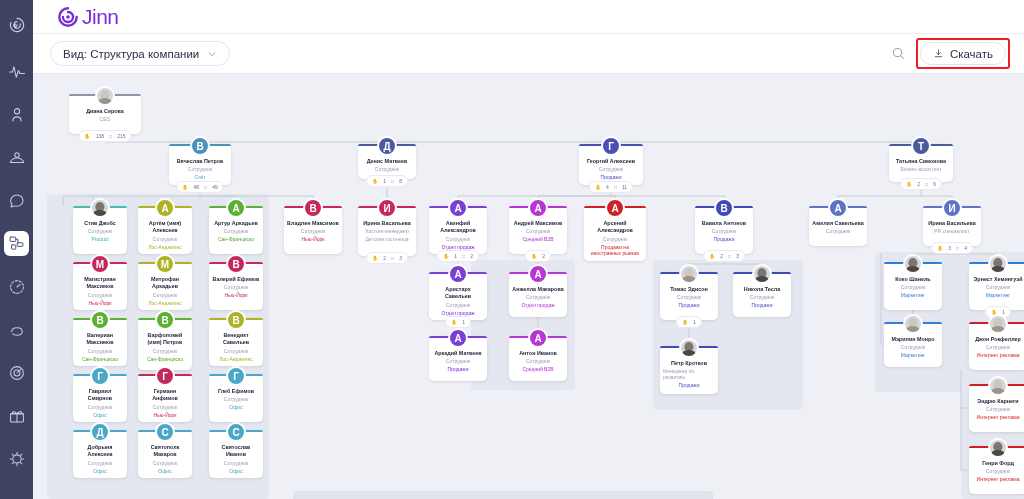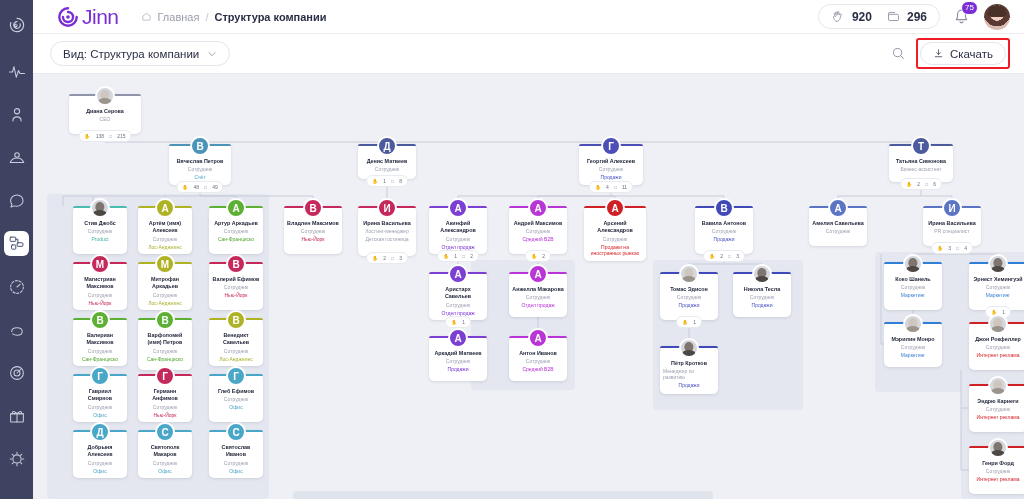--- a/index.html
+++ b/index.html
@@ -227,54 +227,21 @@
 
   <header class="header">
     <div class="brand">
       <svg class="brand-mark" viewBox="0 0 24 24">
         <path d="M12 2.5A9.5 9.5 0 1 0 21.5 12" fill="none" stroke="#7a2fd6" stroke-width="2.6" stroke-linecap="round"></path>
         <path d="M12 6.5A5.5 5.5 0 1 1 6.5 12" fill="none" stroke="#7a2fd6" stroke-width="2.6" stroke-linecap="round"></path>
         <circle cx="12" cy="12" r="2" fill="#7a2fd6"></circle>
       </svg>
       <span class="brand-text">Jinn</span>
     </div>
-    <div class="crumbs">
-      <svg width="11" height="11" viewBox="0 0 24 24">
-          <path d="M4 11l8-6 8 6v8a1 1 0 0 1-1 1H5a1 1 0 0 1-1-1z" fill="none" stroke="#b2b5c3" stroke-width="1.8" stroke-linejoin="round"></path>
-        </svg>
-      <span class="crumb-home">Главная</span>
-      <span class="crumb-sep">/</span>
-      <span class="crumb-cur">Структура компании</span>
-    </div>
-
-    <div class="hdr-right">
-      <div class="stat-pill">
-        <div class="stat">
-          <svg width="15" height="15" viewBox="0 0 24 24">
-              <path d="M9 20c-3-1.5-5-4.2-5-7.5 0-1 .8-1.6 1.6-1.2l1.6.9-2-4.3c-.4-.9.8-1.7 1.4-.9l2.3 3-1.4-4.4c-.3-1 1-1.6 1.5-.7l2 4-.4-4.2c-.1-1 1.3-1.3 1.6-.3l1.6 5.2 1-1.4c.6-.8 1.8-.2 1.5.8l-1.6 5.6c-.8 3-3.3 5.4-6.7 5.4z" fill="none" stroke="#8a8e9e" stroke-width="1.3" stroke-linejoin="round"></path>
-            </svg>
-          <span class="val">920</span>
-        </div>
-        <div class="stat">
-          <svg width="15" height="15" viewBox="0 0 24 24">
-              <path d="M4 8.5h14a2 2 0 0 1 2 2v6a2 2 0 0 1-2 2H6a2 2 0 0 1-2-2z" fill="none" stroke="#8a8e9e" stroke-width="1.4" stroke-linejoin="round"></path>
-              <path d="M4 8.5V7a1.5 1.5 0 0 1 1.5-1.5h9" fill="none" stroke="#8a8e9e" stroke-width="1.4"></path>
-            </svg>
-          <span class="val">296</span>
-        </div>
-      </div>
-      <div class="bell-wrap">
-        <svg width="19" height="19" viewBox="0 0 24 24">
-            <path d="M12 4a5 5 0 0 0-5 5v3.5L5.5 16h13L17 12.5V9a5 5 0 0 0-5-5z" fill="none" stroke="#8a8e9e" stroke-width="1.4" stroke-linejoin="round"></path>
-            <path d="M10 18a2 2 0 0 0 4 0" fill="none" stroke="#8a8e9e" stroke-width="1.4"></path>
-          </svg>
-        <span class="badge">75</span>
-      </div>
-      <div class="avatar-hdr"></div>
-    </div>
+
   </header>
 
   <div class="toolbar">
     <div class="view-select">
       <span>Вид: Структура компании</span>
       <svg width="10" height="10" viewBox="0 0 24 24">
           <path d="M5 9l7 7 7-7" fill="none" stroke="#8a8e9e" stroke-width="2" stroke-linecap="round" stroke-linejoin="round"></path>
         </svg>
     </div>
     <div class="tb-right">

